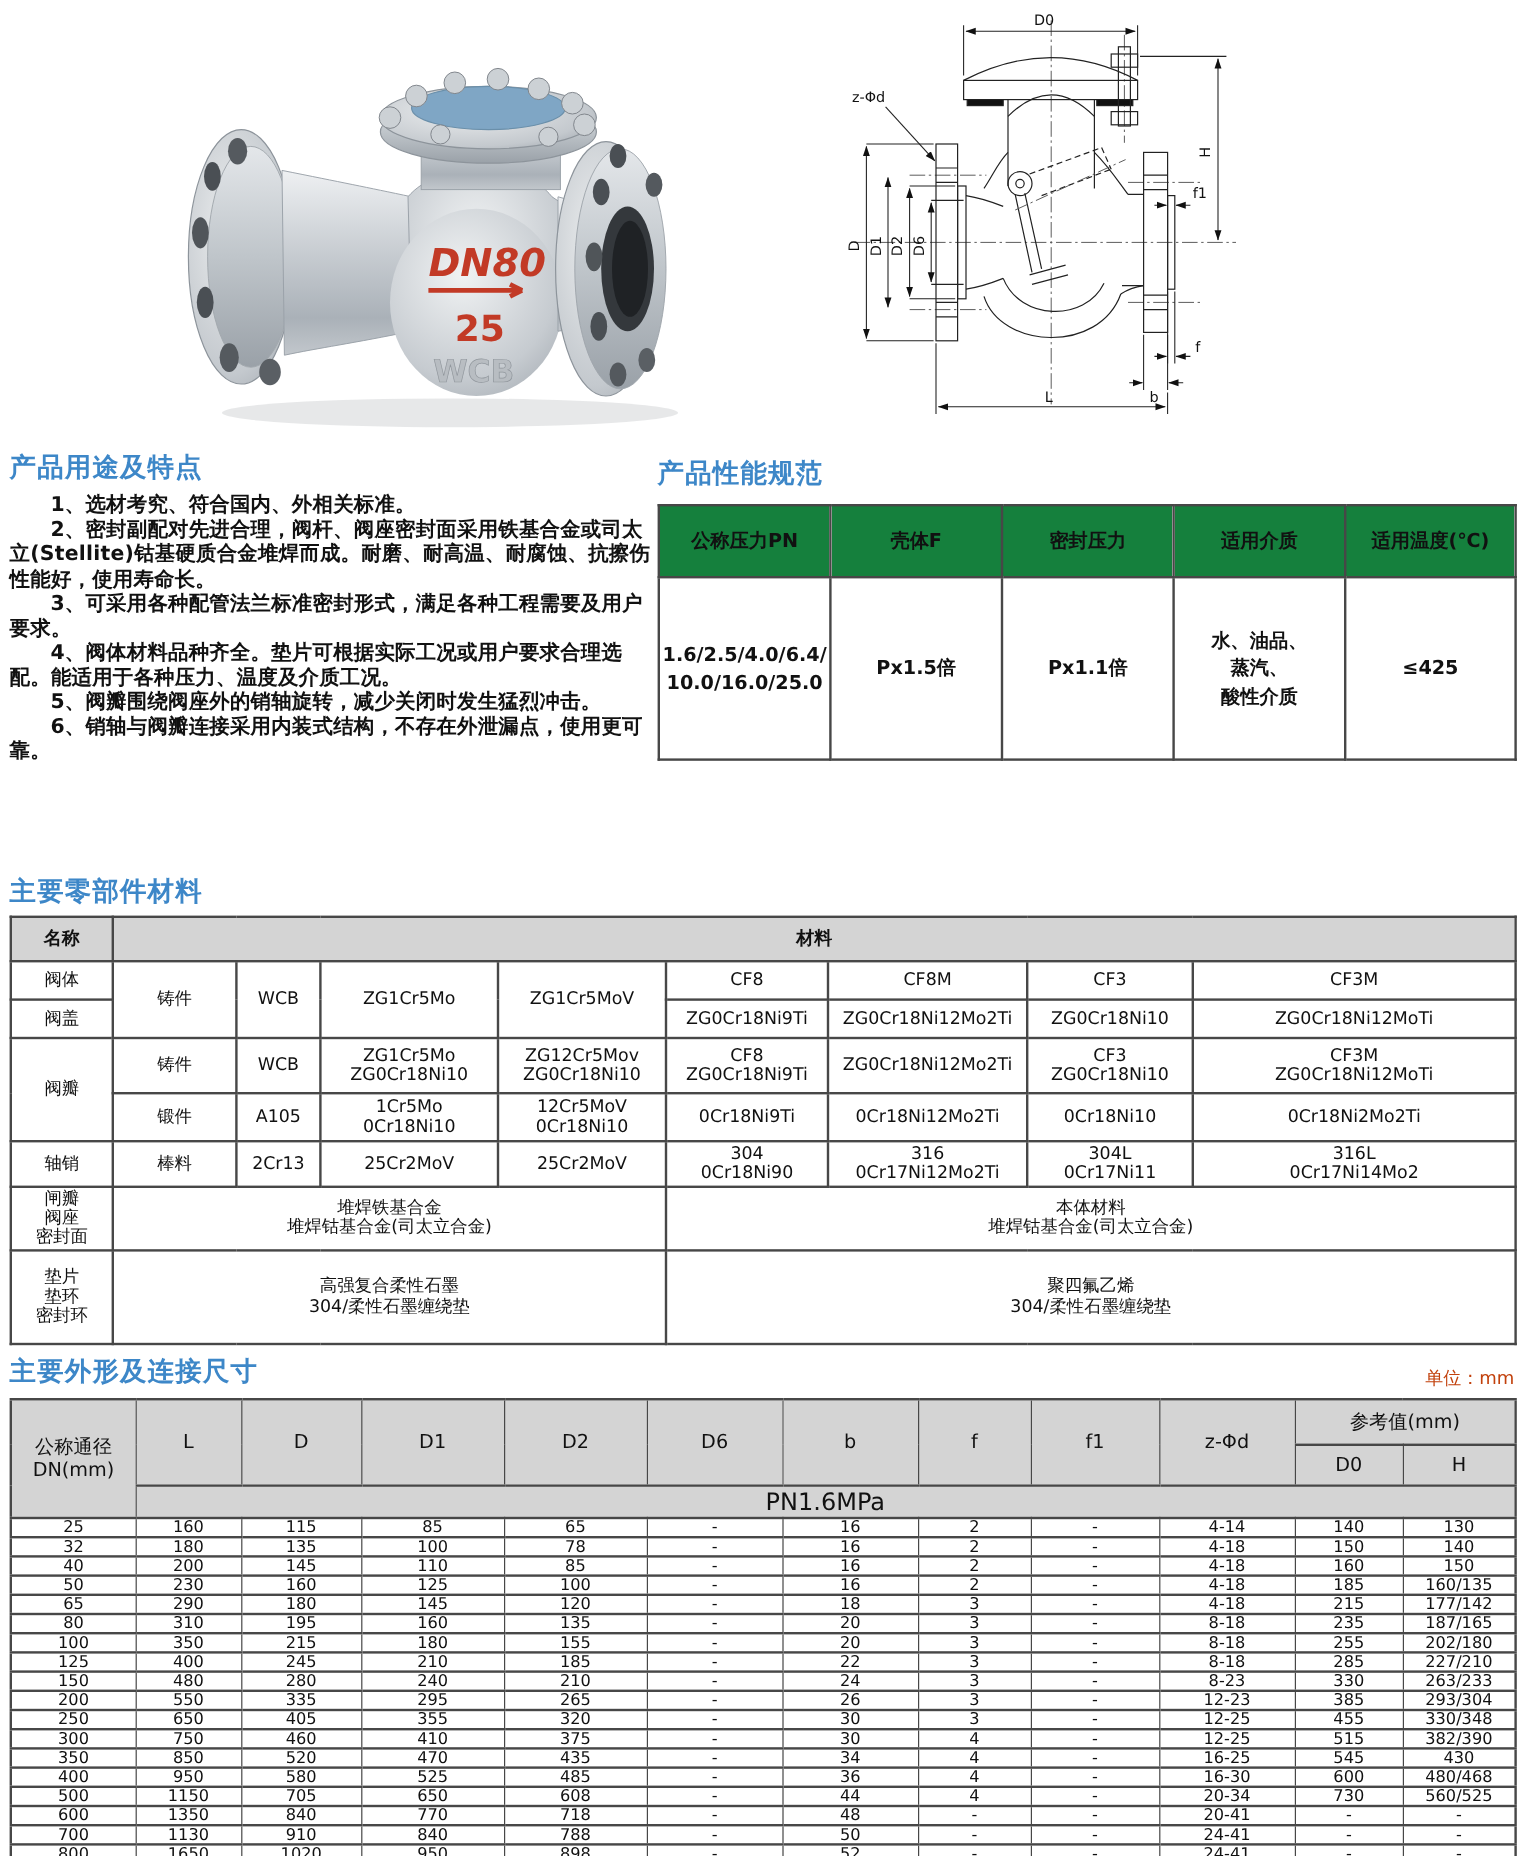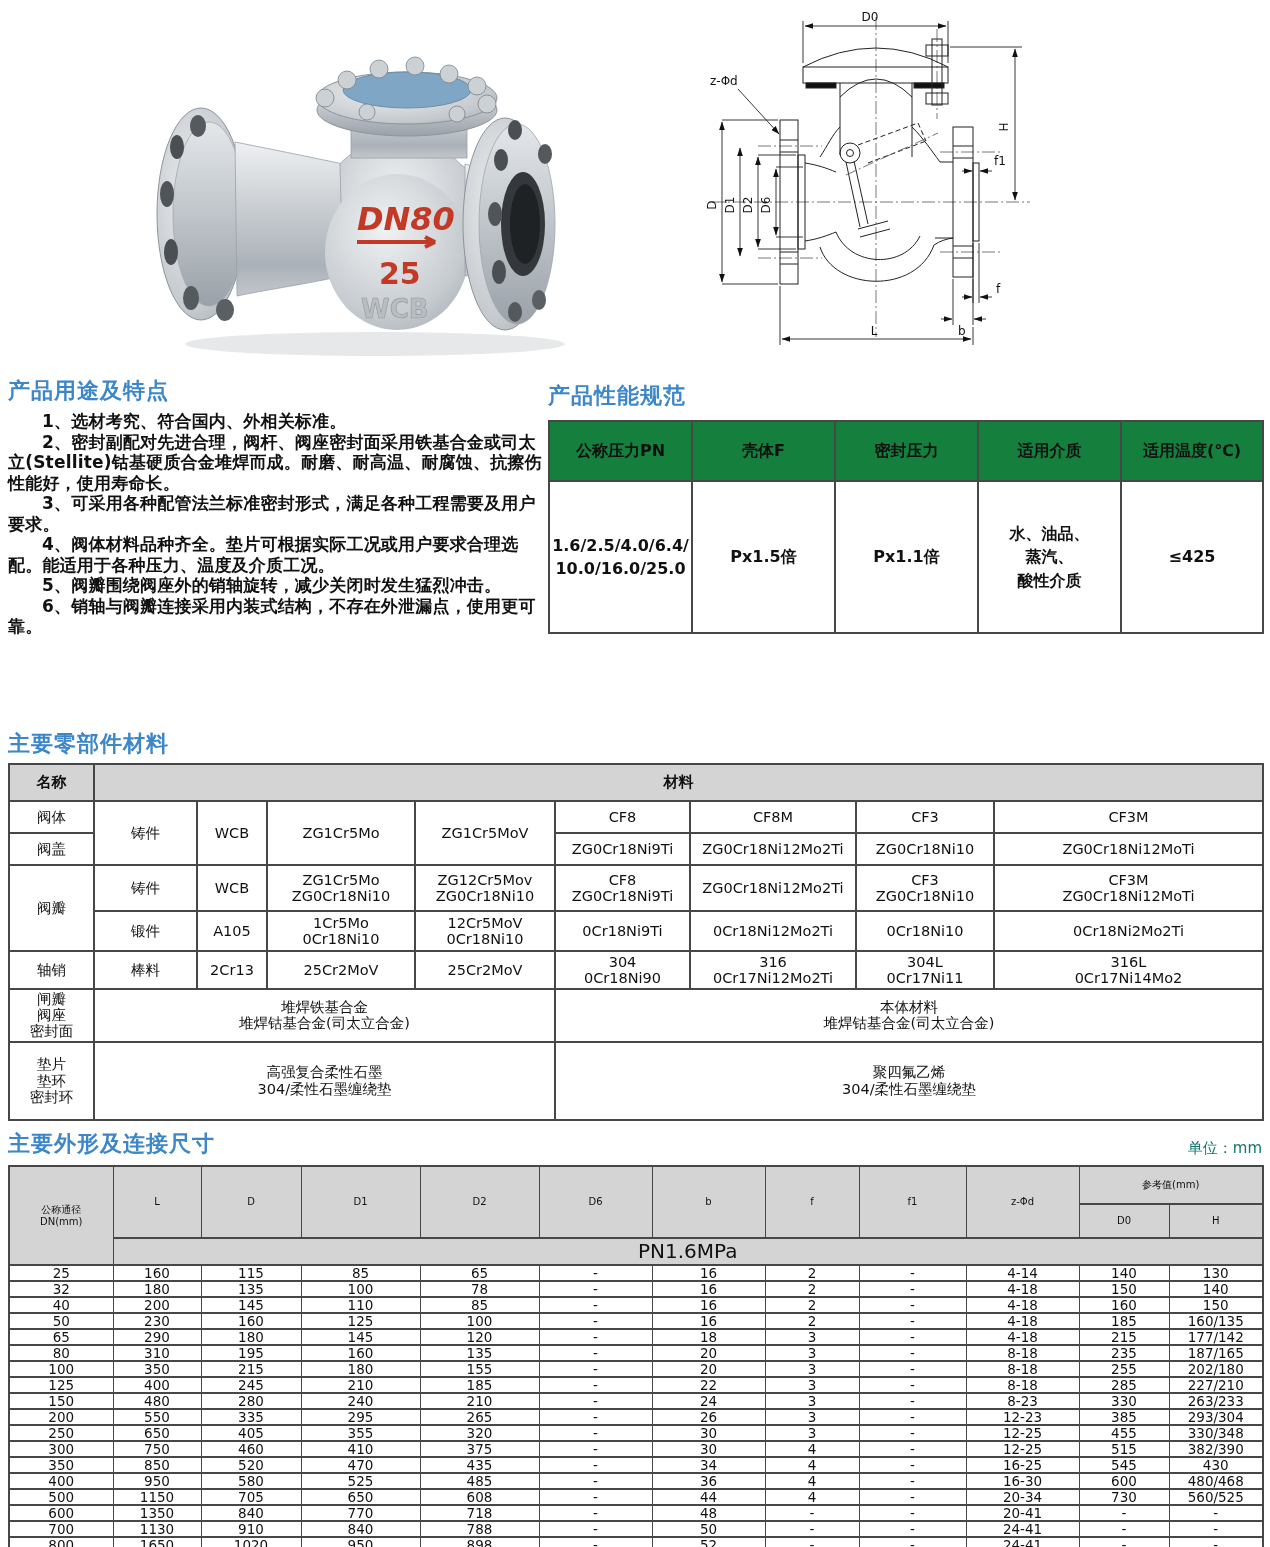--- a/index.html
+++ b/index.html
@@ -42,25 +42,25 @@
   .mat-table tr.r0{height:37px;}
   .mat-table tr.r1{height:32px;}
   .mat-table tr.r2{height:32px;padding-left:14px;}
   .mat-table tr.r3{height:46px;}
   .mat-table tr.r4{height:40px;}
   .mat-table tr.r5{height:38px;}
   .mat-table tr.r6{height:46px;}
   .mat-table tr.r7{height:78px;}
   
   .dimsec{left:8px;top:1131px;width:1254px;}
-  .unit{position:absolute;right:0;top:8px;font-size:15px;font-weight:normal;color:#0f766e;}
+  .unit{position:absolute;right:0;top:8px;font-size:15px;font-weight:normal;color:#c2410c;}
   .dim-table{margin-top:8px;border:2px solid #474747;}
   .dim-table th{
     border:1px solid #474747;border-top:2px solid #474747;border-bottom:2px solid #474747;
-    background:#d4d4d4;font-weight:normal;font-size:10px;line-height:1.15;
+    background:#d4d4d4;font-weight:normal;font-size:16px;line-height:1.15;
   }
   .dim-table th.h1{height:34px;}
   .dim-table th.h2{height:30px;}
   .dim-table th.band{height:20px;font-size:20px;}
   .dim-table td{
     border-left:1px solid #474747;border-right:1px solid #474747;border-top:2px solid #474747;
     text-align:center;font-size:13.5px;height:14px;line-height:14px;padding:0;
   }
   
   .photo{left:135px;top:14px;width:475px;height:346px;}

